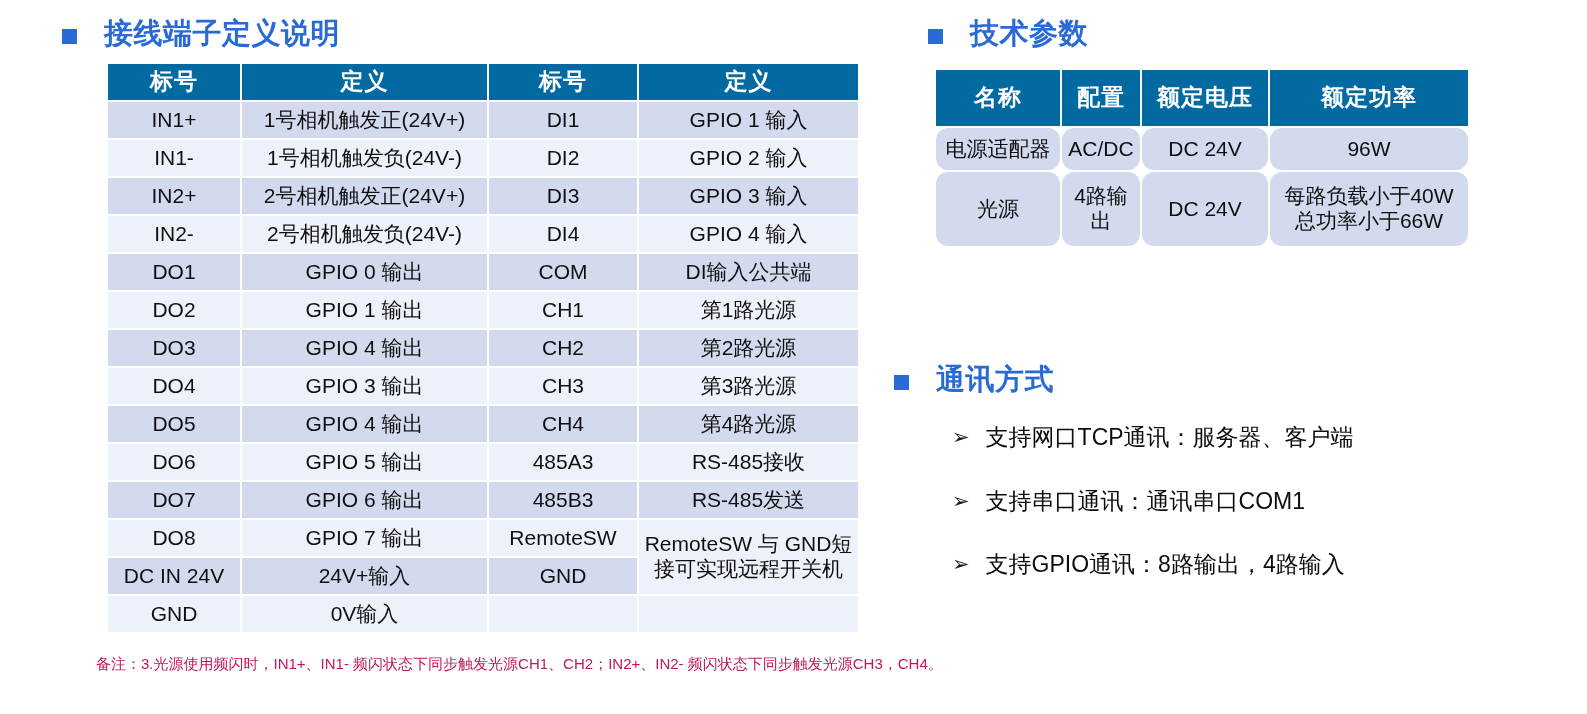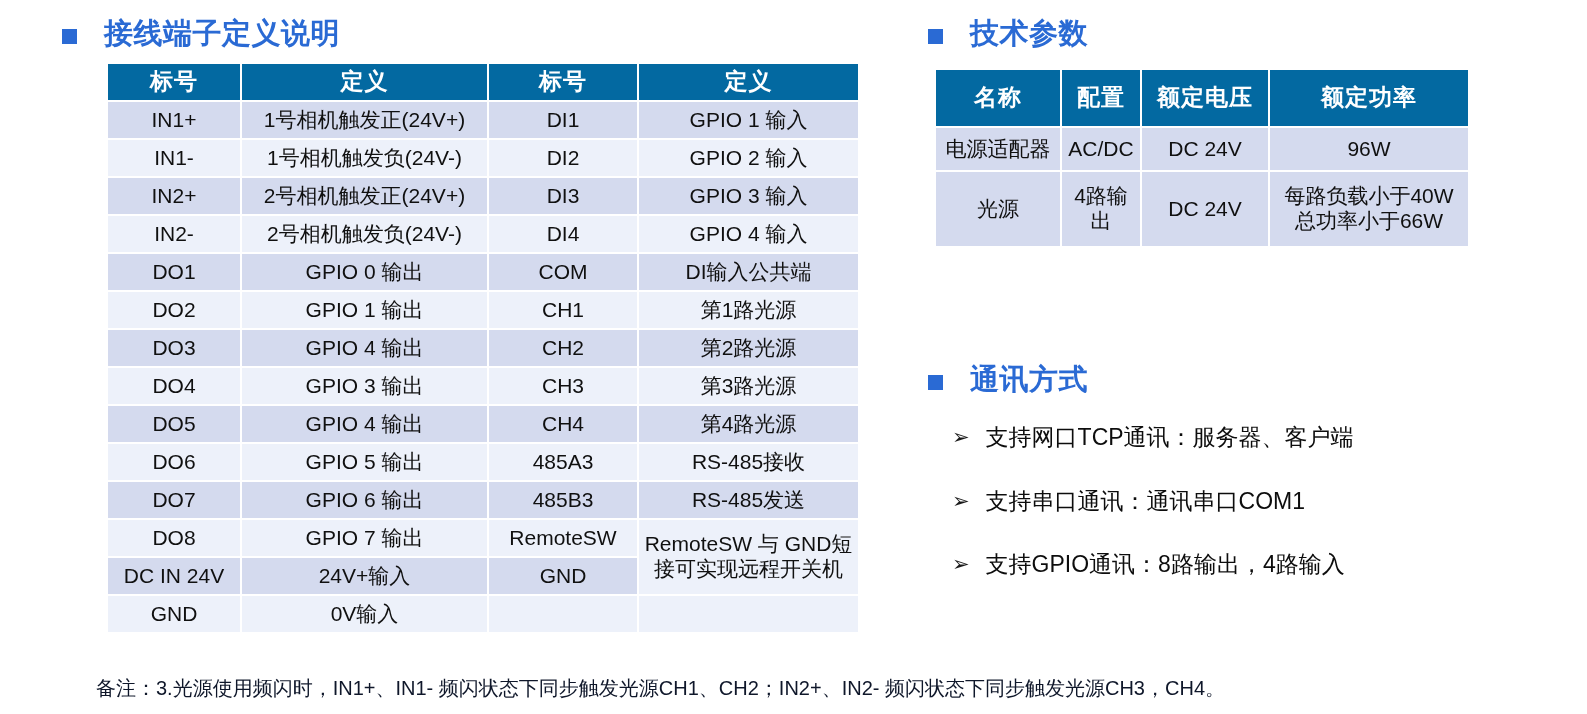--- a/index.html
+++ b/index.html
@@ -33,21 +33,21 @@
     height: 15px;
     background: #2a6ad4;
     display: inline-block;
     flex: 0 0 auto;
     position: relative;
     top: 2px;
   }
 
   #heading-terminal { left: 62px;  top: 14px; }
   #heading-tech     { left: 928px; top: 14px; }
-  #heading-comm     { left: 928px; top: 360px; }
+  #heading-comm     { left: 894px; top: 360px; }
 
   
   table.sheet {
     position: absolute;
     border-collapse: separate;
     border-spacing: 2px;
     table-layout: fixed;
   }
   table.sheet th,
   table.sheet td {
@@ -78,21 +78,21 @@
   #terminal-table td { height: 36px; }
   #terminal-table th:nth-child(1), #terminal-table col.c1 { width: 124px; }
   #terminal-table .tall { height: 80px; }
 
   
   #tech-table {
     left: 934px;
     top: 68px;
   }
   #tech-table th { height: 56px; }
-  #tech-table td { height: 42px; }
+  #tech-table td { height: 42px; border-radius: 12px; }
   #tech-table td.tall2 { height: 74px; }
 
   
   #comm-list {
     position: absolute;
     left: 952px;
     top: 424px;
     width: 560px;
     list-style: none;
     margin: 0;
@@ -113,25 +113,24 @@
     line-height: 1.2;
     color: #1a1a1a;
     flex: 0 0 auto;
   }
 
   
   #footnote {
     position: absolute;
     left: 96px;
     top: 655px;
-    font-size: 20px;
-    color: #0f172a;
+    font-size: 15px;
+    color: #be185d;
     white-space: nowrap;
     letter-spacing: 0px;
-    margin-top: 20px;
   }
 </style>
 </head>
 <body>
 
 <div class="section-heading" id="heading-terminal">
   <span class="bullet-square"></span>
   <span>接线端子定义说明</span>
 </div>
 

